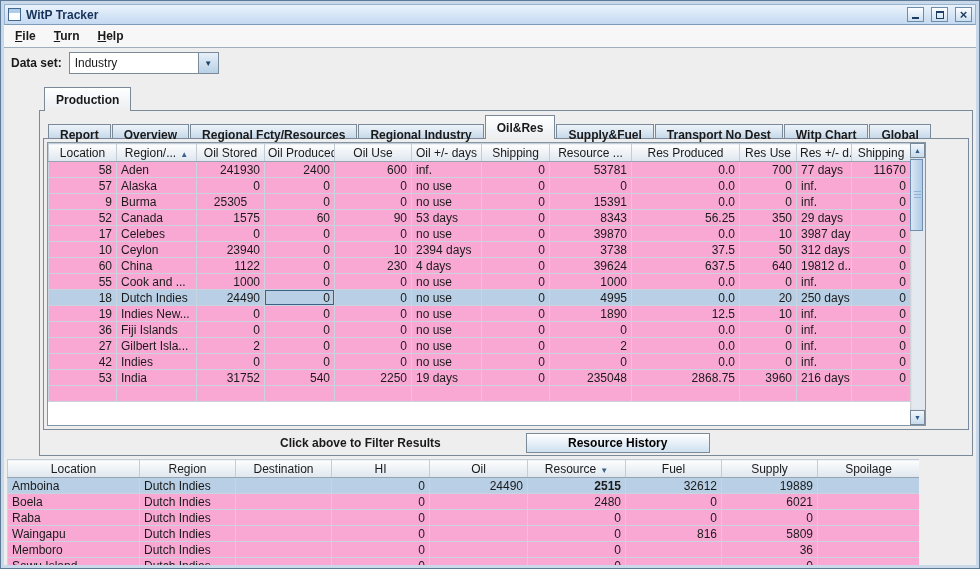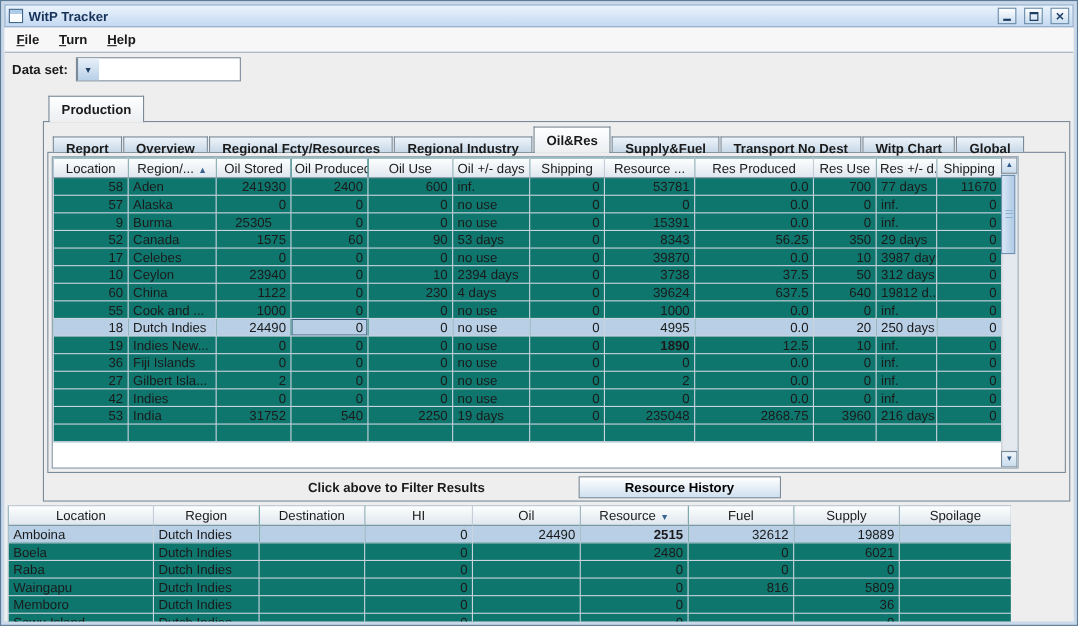--- a/index.html
+++ b/index.html
@@ -35,21 +35,21 @@
   .outer-pane { margin:8px 0 0 35px; width:934px; }
   .tabbar { display:flex; align-items:flex-end; height:24px; padding-left:5px; position:relative; z-index:2; }
   .tab { height:14px; padding:3px 11px; border:1px solid #7A8A99; border-bottom:none; background:linear-gradient(#EDF3F9 0%,#D7E4F0 60%,#C7D8E8 100%); font-weight:bold; margin-right:1px; white-space:nowrap; cursor:default; }
   .tab.selected { height:24px; padding-top:5px; background:linear-gradient(#FFFFFF,#F0F3F6 70%,#EEEEEE); position:relative; z-index:5; margin-bottom:-1px; }
   .outer-content { border:1px solid #7A8A99; padding:3px 3px 2px 3px; position:relative; z-index:1; background:#EEEEEE; }
   .inner-content { height:292px; border:1px solid #7A8A99; padding:3px; background:#EEEEEE; display:flex; align-items:flex-start; }
 
   
   .scrollpane { border:1px solid #8296A6; width:879px; height:284px; display:flex; overflow:hidden; background:#fff; }
   .table-clip { width:862px; height:282px; overflow:hidden; }
-  table { border-collapse:collapse; table-layout:fixed; background:#0f766e; }
+  table { border-collapse:collapse; table-layout:fixed; background:#f9a8d4; }
   #upper-table { width:862px; }
   #lower-table { width:912px; }
   th { height:18px; font-weight:normal; text-align:center; background:linear-gradient(#FDFEFE,#DEE6EE); border:1px solid #C4CDD6; border-bottom:1px solid #97A5B2; padding:0 3px; white-space:nowrap; overflow:hidden; cursor:default; }
   td { height:16px; padding:0 4px; border:1px solid #CAD4DE; white-space:nowrap; overflow:hidden; cursor:default; }
   tr.selected td { background:var(--selection,#B8CFE5); }
   td.focused { box-shadow:inset 0 0 0 1px #3D6185; }
   .sort-arrow { margin-left:4px; font-size:8px; color:#37618E; }
 
   
   .vscroll { width:15px; height:282px; background:#E4E9EF; display:flex; flex-direction:column; }
@@ -89,20 +89,21 @@
 
     <div class="menubar" id="menubar">
         <span class="menu-item">File</span>
         <span class="menu-item">Turn</span>
         <span class="menu-item">Help</span>
       </div>
 
     <div class="dataset-row">
       <span class="dataset-label">Data set:</span>
       <span class="combo">
+        <span class="combo-value">Industry</span>
         <span class="combo-btn">▼</span>
       </span>
     </div>
 
     <div class="outer-pane">
       <div class="tabbar" id="outer-tabs">
           <span class="tab selected">Production</span>
         </div>
       <div class="outer-content">
         <div class="tabbar" id="inner-tabs">
@@ -278,21 +279,21 @@
                       <td style="text-align: right;">0</td>
                     </tr>
                     <tr>
                       <td style="text-align: right;">19</td>
                       <td style="text-align: left;">Indies New...</td>
                       <td style="text-align: right;">0</td>
                       <td style="text-align: right;">0</td>
                       <td style="text-align: right;">0</td>
                       <td style="text-align: left;">no use</td>
                       <td style="text-align: right;">0</td>
-                      <td style="text-align: right; font-weight: bold;">1890</td>
+                      <td style="text-align: right;">1890</td>
                       <td style="text-align: right;">12.5</td>
                       <td style="text-align: right;">10</td>
                       <td style="text-align: left;">inf.</td>
                       <td style="text-align: right;">0</td>
                     </tr>
                     <tr>
                       <td style="text-align: right;">36</td>
                       <td style="text-align: left;">Fiji Islands</td>
                       <td style="text-align: right;">0</td>
                       <td style="text-align: right;">0</td>

